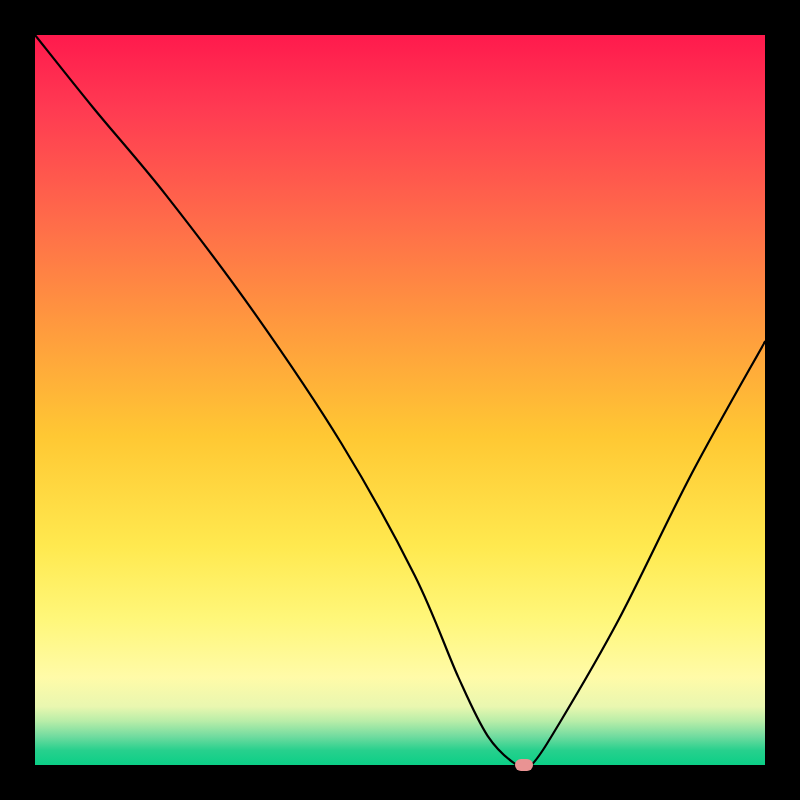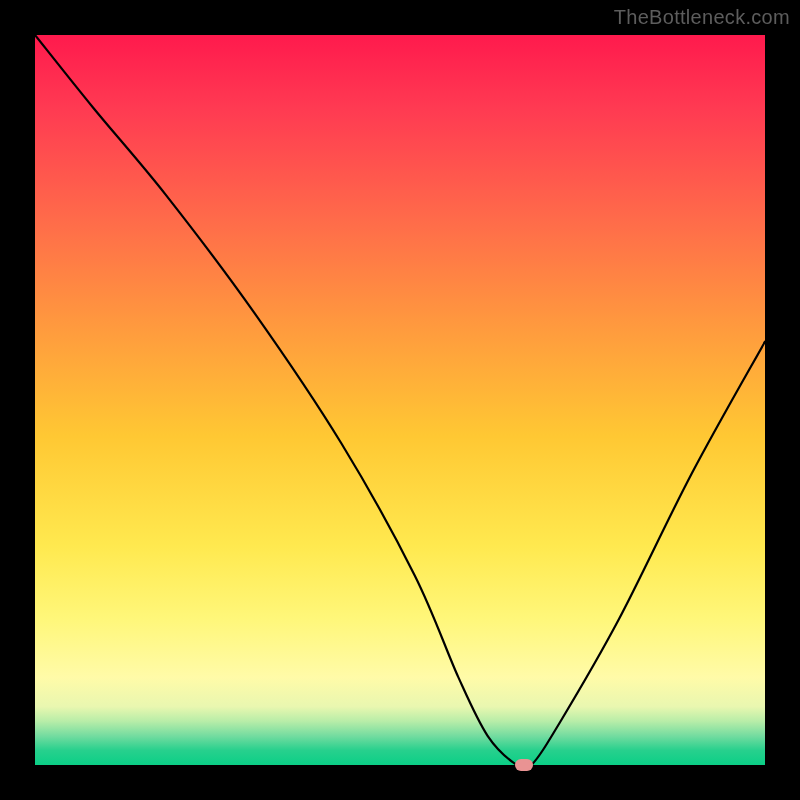--- a/index.html
+++ b/index.html
@@ -74,14 +74,13 @@
 
 <div class="frame">
   <div class="plot"></div>
 
   <svg class="curve" viewBox="0 0 730 730" preserveAspectRatio="none">
     <path id="curve-path" fill="none" stroke="#000" stroke-width="2.2" stroke-linecap="round" stroke-linejoin="round" d="M 0 0 C 9.733333333333333 12.166666666666666, 36.5 46.233333333333334, 58.4 73 C 80.3 99.76666666666667, 104.63333333333334 126.53333333333336, 131.4 160.60000000000002 C 158.16666666666669 194.66666666666669, 189.8 236.0333333333333, 219 277.4 C 248.2 318.76666666666665, 279.8333333333333 365, 306.59999999999997 408.8 C 333.3666666666666 452.6, 360.1333333333333 501.2666666666667, 379.6 540.2 C 399.0666666666667 579.1333333333333, 411.2333333333333 615.6333333333333, 423.4 642.4 C 435.56666666666666 669.1666666666666, 442.8666666666667 686.1999999999999, 452.6 700.8 C 462.33333333333337 715.4, 474.5 725.1333333333333, 481.8 730 C 489.1 734.8666666666667, 489.1 737.3, 496.40000000000003 730 C 503.70000000000005 722.7, 511 710.5333333333334, 525.6 686.2 C 540.2 661.8666666666667, 562.1 625.3666666666667, 584 584 C 605.9 542.6333333333333, 632.6666666666666 484.23333333333335, 657 438 C 681.3333333333334 391.76666666666665, 717.8333333333334 328.5, 730 306.6"></path>
   </svg>
 
   <div class="marker" id="min-marker" style="left: 524.1px; top: 765px;"></div>
 
-  <div class="attribution">TheBottleneck.com</div>
 </div>
 
 </body></html>

